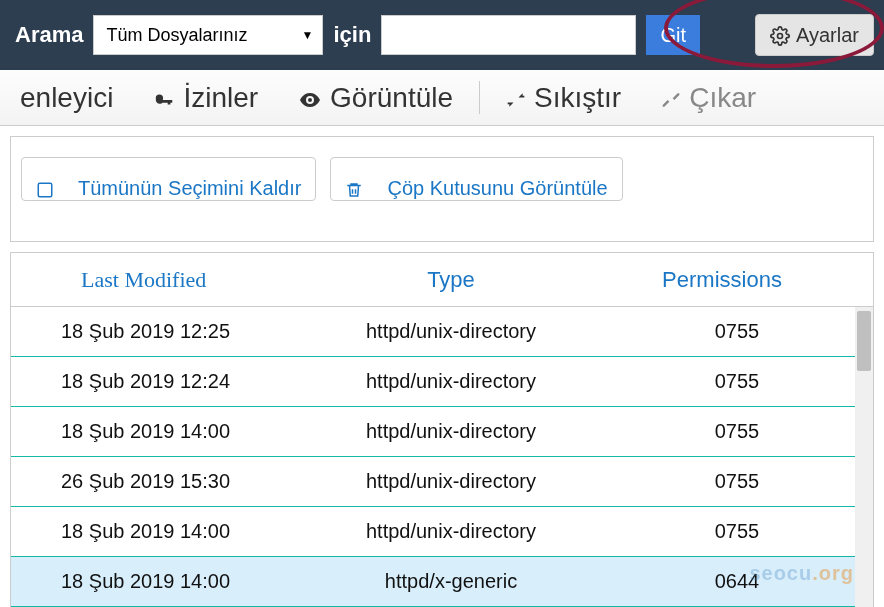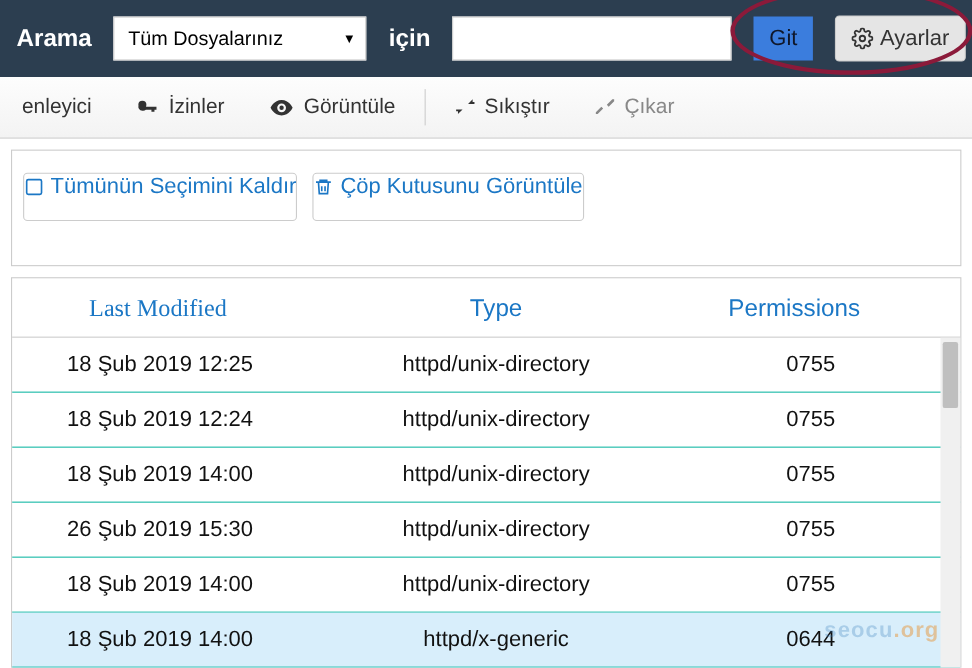--- a/index.html
+++ b/index.html
@@ -1,38 +1,38 @@
 <!DOCTYPE html>
 <html><head>
 <meta charset="utf-8">
 <style>
   * { box-sizing: border-box; margin: 0; padding: 0; }
   body { font-family: Arial, Helvetica, sans-serif; width: 884px; height: 607px; overflow: hidden; background: #fff; position: relative; }
   
   
-  .topbar { background: #2c3e50; height: 70px; display: flex; align-items: center; padding: 0 10px 0 15px; gap: 20px; position: relative; }
+  .topbar { background: #2c3e50; height: 70px; display: flex; align-items: center; padding: 0 10px 0 15px; gap: 10px; position: relative; }
   .topbar-label { color: #fff; font-size: 22px; font-weight: bold; }
   .select-wrap { position: relative; }
   .file-select { background: #fff; border: 1px solid #ccc; height: 40px; width: 230px; padding: 0 30px 0 12px; font-size: 18px; appearance: none; -webkit-appearance: none; }
   .select-caret { position: absolute; right: 10px; top: 50%; transform: translateY(-50%); pointer-events: none; font-size: 12px; color: #000; }
   .search-input { background: #fff; border: 1px solid #ccc; height: 40px; width: 255px; padding: 0 10px; font-size: 18px; }
-  .go-btn { background: #3b7ddd; color: #0f172a; border: none; height: 40px; padding: 0 14px; font-size: 20px; cursor: pointer; }
+  .go-btn { background: #3b7ddd; color: #ffffff; border: none; height: 40px; padding: 0 14px; font-size: 20px; cursor: pointer; }
   .settings-btn { background: #e5e5e5; color: #333; border: 1px solid #ccc; border-radius: 4px; height: 42px; padding: 0 14px; font-size: 20px; cursor: pointer; display: inline-flex; align-items: center; gap: 6px; margin-left: auto; }
   .highlight-ring { position: absolute; right: 0; top: -12px; width: 220px; height: 80px; border: 4px solid #8b1a3a; border-radius: 50%; pointer-events: none; }
 
   
   .toolbar { height: 56px; border-bottom: 1px solid #ccc; display: flex; align-items: center; background: linear-gradient(#fdfdfd,#f3f3f3); }
-  .toolbar-item { display: inline-flex; align-items: center; gap: 8px; color: #333; font-size: 19px; padding: 12px 20px; cursor: pointer; height: 100%; }
+  .toolbar-item { display: inline-flex; gap: 8px; color: #333; font-size: 28px; padding: 12px 20px; cursor: pointer; height: 100%; }
   .toolbar-sep { width: 1px; height: 60%; background: #ccc; margin: 0 6px; }
   .muted { color: #888; }
 
   
   .actionbar-wrap { padding: 10px; }
   .actionbar { border: 1px solid #ccc; padding: 20px 10px 40px 10px; display: flex; gap: 14px; }
-  .action-btn { background: #fff; border: 1px solid #ccc; border-radius: 4px; height: 44px; padding: 0 0; font-size: 20px; color: #1b77c5; cursor: pointer; display: inline-flex; align-items: flex-start; gap: 6px; }
+  .action-btn { background: #fff; border: 1px solid #ccc; border-radius: 4px; height: 44px; padding: 0 14px; font-size: 20px; color: #1b77c5; cursor: pointer; display: inline-flex; align-items: flex-end; gap: 24px; }
 
   
   .table-wrap { border: 1px solid #ccc; margin: 0 10px; position: relative; }
   .thead { display: flex; height: 54px; align-items: center; border-bottom: 1px solid #ccc; color: #1b77c5; font-size: 22px; }
   .col-mod { width: 290px; padding-left: 70px; font-family: Liberation Serif, serif; }
   .col-type { width: 300px; text-align: center; }
   .col-perm { flex: 1; text-align: center; padding-right: 30px; }
   .tbody { max-height: 310px; overflow: hidden; }
   .trow { display: flex; height: 50px; align-items: center; border-bottom: 1px solid #14b8a6; font-size: 20px; color: #111; }
   .trow .c1 { width: 290px; padding-left: 50px; }

